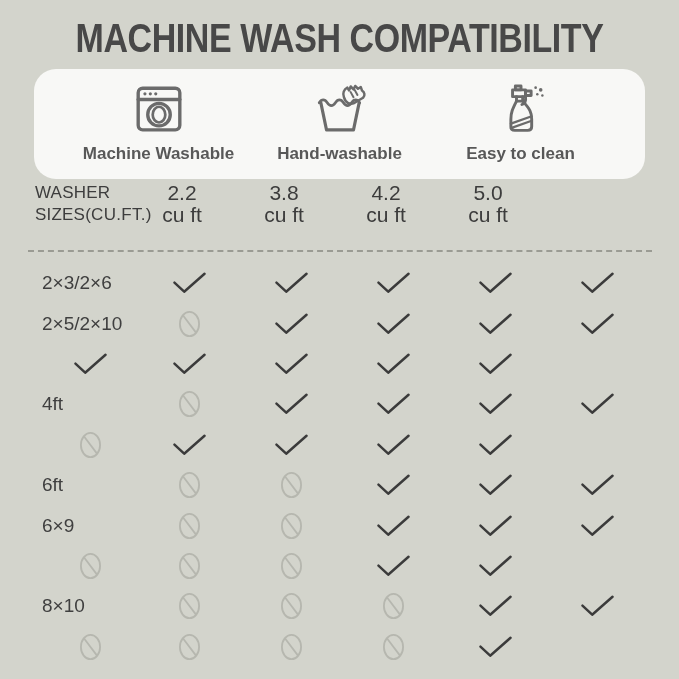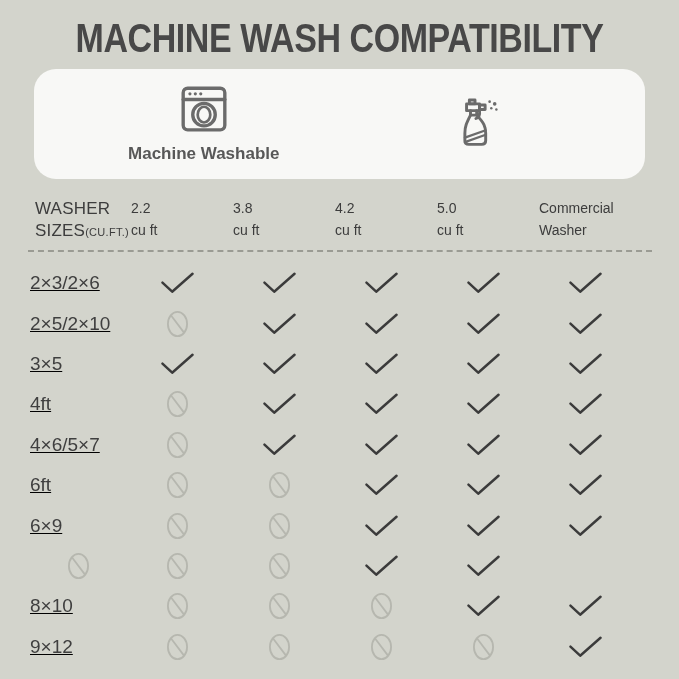--- a/index.html
+++ b/index.html
@@ -27,35 +27,35 @@
     background:#f8f8f6; border-radius:22px;
     display:flex; align-items:center; justify-content:space-around;
     padding:8px 34px 10px;
   }
   .feature { display:flex; flex-direction:column; align-items:center; gap:8px; flex:1; }
   .feature svg { display:block; }
   .feature .flabel { font-size:17px; font-weight:600; color:#585858; white-space:nowrap; }
 
   
   .thead {
-    position:absolute; left:35px; top:198px; width:606px;
+    position:absolute; left:35px; top:182px; width:606px;
     display:grid; grid-template-columns:96px repeat(5, 1fr);
     color:#3d3d3d;
   }
-  .hcell { font-size:14px; line-height:21.5px; color:#3c3c3c; }
+  .hcell { text-align:center; font-size:21px; line-height:21.5px; color:#3c3c3c; }
   .hcell div { white-space:nowrap; }
   .hfirst { text-align:left; font-size:17px; line-height:21.5px; color:#3d3d3d; letter-spacing:0.2px; }
-  .hsmall { font-size:11px; letter-spacing:0.3px; }
+  .hsmall { font-size:17px; letter-spacing:0.3px; }
 
   .dashline {
     position:absolute; left:28px; right:27px; top:250px;
     border-top:2px dashed #9a9b93;
   }
 
-  .tbody { position:absolute; left:30px; top:263px; width:606px;text-decoration:underline; }
+  .tbody { position:absolute; left:42px; top:263px; width:606px; }
   .row {
     display:grid; grid-template-columns:96px repeat(5, 1fr);
     align-items:center; height:40.4px;
   }
   .rlabel { font-size:19px; color:#3f3f3f; white-space:nowrap; }
   .cell { display:flex; align-items:center; justify-content:center; }
   .cell svg { display:block; }
 </style>
 </head>
 <body>
@@ -72,37 +72,48 @@
         <line x1="5.5" y1="15.5" x2="42.5" y2="15.5"></line>
         <circle cx="11.5" cy="10.5" r="1.4" fill="#6b6b6b" stroke="none"></circle>
         <circle cx="16.3" cy="10.5" r="1.4" fill="#6b6b6b" stroke="none"></circle>
         <circle cx="21.1" cy="10.5" r="1.4" fill="#6b6b6b" stroke="none"></circle>
         <circle cx="24" cy="29" r="10"></circle>
         <ellipse cx="24" cy="29" rx="5.6" ry="7" stroke-width="2.4"></ellipse>
       </svg>
       <div class="flabel">Machine Washable</div>
     </div>
 
+    <div class="feature">
+      <svg width="54" height="54" viewBox="0 0 48 48" fill="none" stroke="#6b6b6b" stroke-width="2.8" stroke-linecap="round" stroke-linejoin="round">
+        <path d="M7,18.5 L12,42.5 L36,42.5 L41,18.5"></path>
+        <path d="M5.5,18.5 c2.2,-3.4 5,-3.4 7.2,0 c2.2,3.4 5,3.4 7.2,0 c2.2,-3.4 5,-3.4 7.2,0 c2.2,3.4 5,3.4 7.2,0 c2.2,-3.4 5,-3.4 7.2,0" stroke-width="2.4"></path>
+        <path d="M27.5,13.5 c-1.5,-3.5 0,-7 3,-8.5 l1.5,2.5 1.5,-3.5 2.5,2.5 1.5,-3 2.5,2.5 2.5,-1.5 1,3 c2.5,1.5 3,4.5 1,6.5 l-7.5,4.5 c-4,2 -8,0.5 -9.5,-5 z" stroke-width="2.2"></path>
+        <line x1="33.5" y1="9" x2="36" y2="13.5" stroke-width="1.8"></line>
+        <line x1="37" y1="7" x2="39.5" y2="11.5" stroke-width="1.8"></line>
+      </svg>
+      <div class="flabel">Hand-washable</div>
+    </div>
 
     <div class="feature">
       <svg width="54" height="54" viewBox="0 0 48 48" fill="none" stroke="#6b6b6b" stroke-width="2.6" stroke-linecap="round" stroke-linejoin="round">
         <rect x="19" y="3.5" width="5" height="3.5"></rect>
         <rect x="16.5" y="7" width="11.5" height="6"></rect>
         <rect x="28" y="8" width="5" height="4"></rect>
         <path d="M28,13 q0.8,5.5 -3.2,7"></path>
         <line x1="20" y1="13" x2="20" y2="17"></line>
         <line x1="25.5" y1="13" x2="25.5" y2="17"></line>
         <path d="M20,17 C16.5,24 15,27 15,33 L15,39.5 Q15,43 18.5,43 H30 Q33.5,43 33.5,39.5 L33.5,33 C33.5,27 32,24 25.5,17 Z"></path>
         <line x1="15" y1="37" x2="33.5" y2="30.5" stroke-width="2"></line>
         <line x1="15" y1="41" x2="33.5" y2="34.5" stroke-width="2"></line>
         <circle cx="37" cy="5" r="1.2" fill="#6b6b6b" stroke="none"></circle>
         <circle cx="41.5" cy="7" r="1.6" fill="#6b6b6b" stroke="none"></circle>
         <circle cx="38.5" cy="10.8" r="1.1" fill="#6b6b6b" stroke="none"></circle>
         <circle cx="43" cy="12" r="1.1" fill="#6b6b6b" stroke="none"></circle>
       </svg>
+      <div class="flabel">Easy to clean</div>
     </div>
 
   </div>
 
   <div class="thead">
     <div class="hfirst">
       <div>WASHER</div>
       <div><span>SIZES</span><span class="hsmall">(CU.FT.)</span></div>
     </div>
     <div class="hcell">
@@ -114,24 +125,20 @@
         <div>cu ft</div>
     </div>
     <div class="hcell">
       <div>4.2</div>
         <div>cu ft</div>
     </div>
     <div class="hcell">
       <div>5.0</div>
         <div>cu ft</div>
     </div>
-    <div class="hcell">
-      <div>Commercial</div>
-        <div>Washer</div>
-    </div>
   </div>
 
   <div class="dashline"></div>
 
   <div class="tbody" id="tbody">
       <div class="row">
         <div class="rlabel">2×3/2×6</div>
         <div class="cell">
           <svg width="33" height="22" viewBox="0 0 34 22" fill="none" stroke="#3b3b3b" stroke-width="2.5" stroke-linecap="round" stroke-linejoin="round">
             <polyline points="1.5,10.5 11.5,20 32.5,1.5"></polyline>
@@ -181,21 +188,20 @@
             <polyline points="1.5,10.5 11.5,20 32.5,1.5"></polyline>
           </svg>
         </div>
         <div class="cell">
           <svg width="33" height="22" viewBox="0 0 34 22" fill="none" stroke="#3b3b3b" stroke-width="2.5" stroke-linecap="round" stroke-linejoin="round">
             <polyline points="1.5,10.5 11.5,20 32.5,1.5"></polyline>
           </svg>
         </div>
       </div>
       <div class="row">
-        <div class="rlabel">3×5</div>
         <div class="cell">
           <svg width="33" height="22" viewBox="0 0 34 22" fill="none" stroke="#3b3b3b" stroke-width="2.5" stroke-linecap="round" stroke-linejoin="round">
             <polyline points="1.5,10.5 11.5,20 32.5,1.5"></polyline>
           </svg>
         </div>
         <div class="cell">
           <svg width="33" height="22" viewBox="0 0 34 22" fill="none" stroke="#3b3b3b" stroke-width="2.5" stroke-linecap="round" stroke-linejoin="round">
             <polyline points="1.5,10.5 11.5,20 32.5,1.5"></polyline>
           </svg>
         </div>
@@ -238,21 +244,20 @@
             <polyline points="1.5,10.5 11.5,20 32.5,1.5"></polyline>
           </svg>
         </div>
         <div class="cell">
           <svg width="33" height="22" viewBox="0 0 34 22" fill="none" stroke="#3b3b3b" stroke-width="2.5" stroke-linecap="round" stroke-linejoin="round">
             <polyline points="1.5,10.5 11.5,20 32.5,1.5"></polyline>
           </svg>
         </div>
       </div>
       <div class="row">
-        <div class="rlabel">4×6/5×7</div>
         <div class="cell">
           <svg width="23" height="28" viewBox="0 0 24 29" fill="none" stroke="#b6b7af" stroke-width="1.9">
             <ellipse cx="12" cy="14.5" rx="10" ry="12.7"></ellipse>
             <line x1="5.3" y1="5.6" x2="18.8" y2="23.5"></line>
           </svg>
         </div>
         <div class="cell">
           <svg width="33" height="22" viewBox="0 0 34 22" fill="none" stroke="#3b3b3b" stroke-width="2.5" stroke-linecap="round" stroke-linejoin="round">
             <polyline points="1.5,10.5 11.5,20 32.5,1.5"></polyline>
           </svg>
@@ -388,21 +393,20 @@
             <polyline points="1.5,10.5 11.5,20 32.5,1.5"></polyline>
           </svg>
         </div>
         <div class="cell">
           <svg width="33" height="22" viewBox="0 0 34 22" fill="none" stroke="#3b3b3b" stroke-width="2.5" stroke-linecap="round" stroke-linejoin="round">
             <polyline points="1.5,10.5 11.5,20 32.5,1.5"></polyline>
           </svg>
         </div>
       </div>
       <div class="row">
-        <div class="rlabel">9×12</div>
         <div class="cell">
           <svg width="23" height="28" viewBox="0 0 24 29" fill="none" stroke="#b6b7af" stroke-width="1.9">
             <ellipse cx="12" cy="14.5" rx="10" ry="12.7"></ellipse>
             <line x1="5.3" y1="5.6" x2="18.8" y2="23.5"></line>
           </svg>
         </div>
         <div class="cell">
           <svg width="23" height="28" viewBox="0 0 24 29" fill="none" stroke="#b6b7af" stroke-width="1.9">
             <ellipse cx="12" cy="14.5" rx="10" ry="12.7"></ellipse>
             <line x1="5.3" y1="5.6" x2="18.8" y2="23.5"></line>

